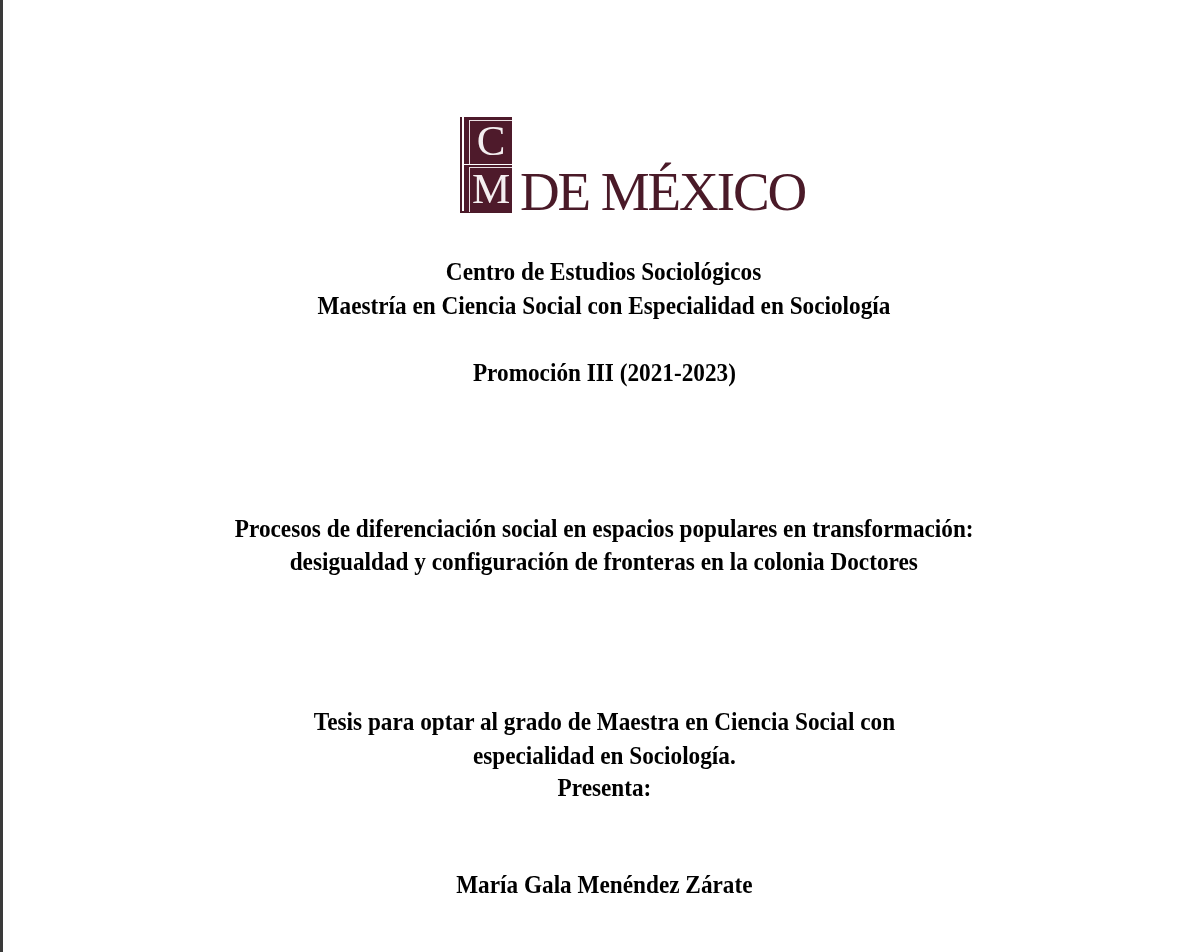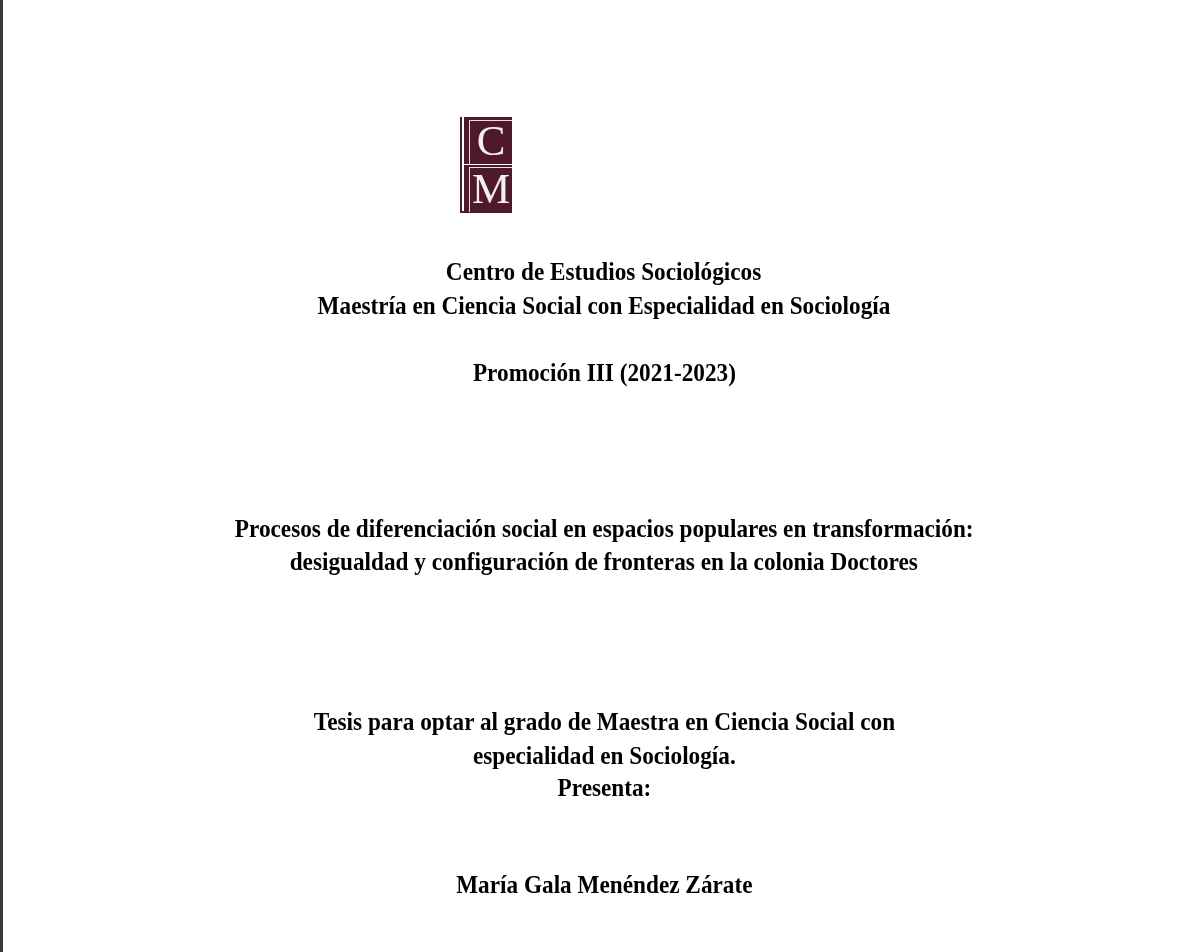--- a/index.html
+++ b/index.html
@@ -131,20 +131,21 @@
   <div class="logo">
     <div class="logo-mark-shadow"></div>
     <div class="logo-cell top">
       <div class="logo-cell-inner"></div>
       <div class="logo-letter">C</div>
     </div>
     <div class="logo-cell bottom">
       <div class="logo-cell-inner"></div>
       <div class="logo-letter">M</div>
     </div>
+    <div class="logo-text line2">DE MÉXICO</div>
   </div>
 
   <div class="line" style="top:256px;">
     <span class="cond">Centro de Estudios Sociológicos</span>
   </div>
   <div class="line" style="top:290px;">
     <span class="cond">Maestría en Ciencia Social con Especialidad en Sociología</span>
   </div>
 
   <div class="line" style="top:357px;">

